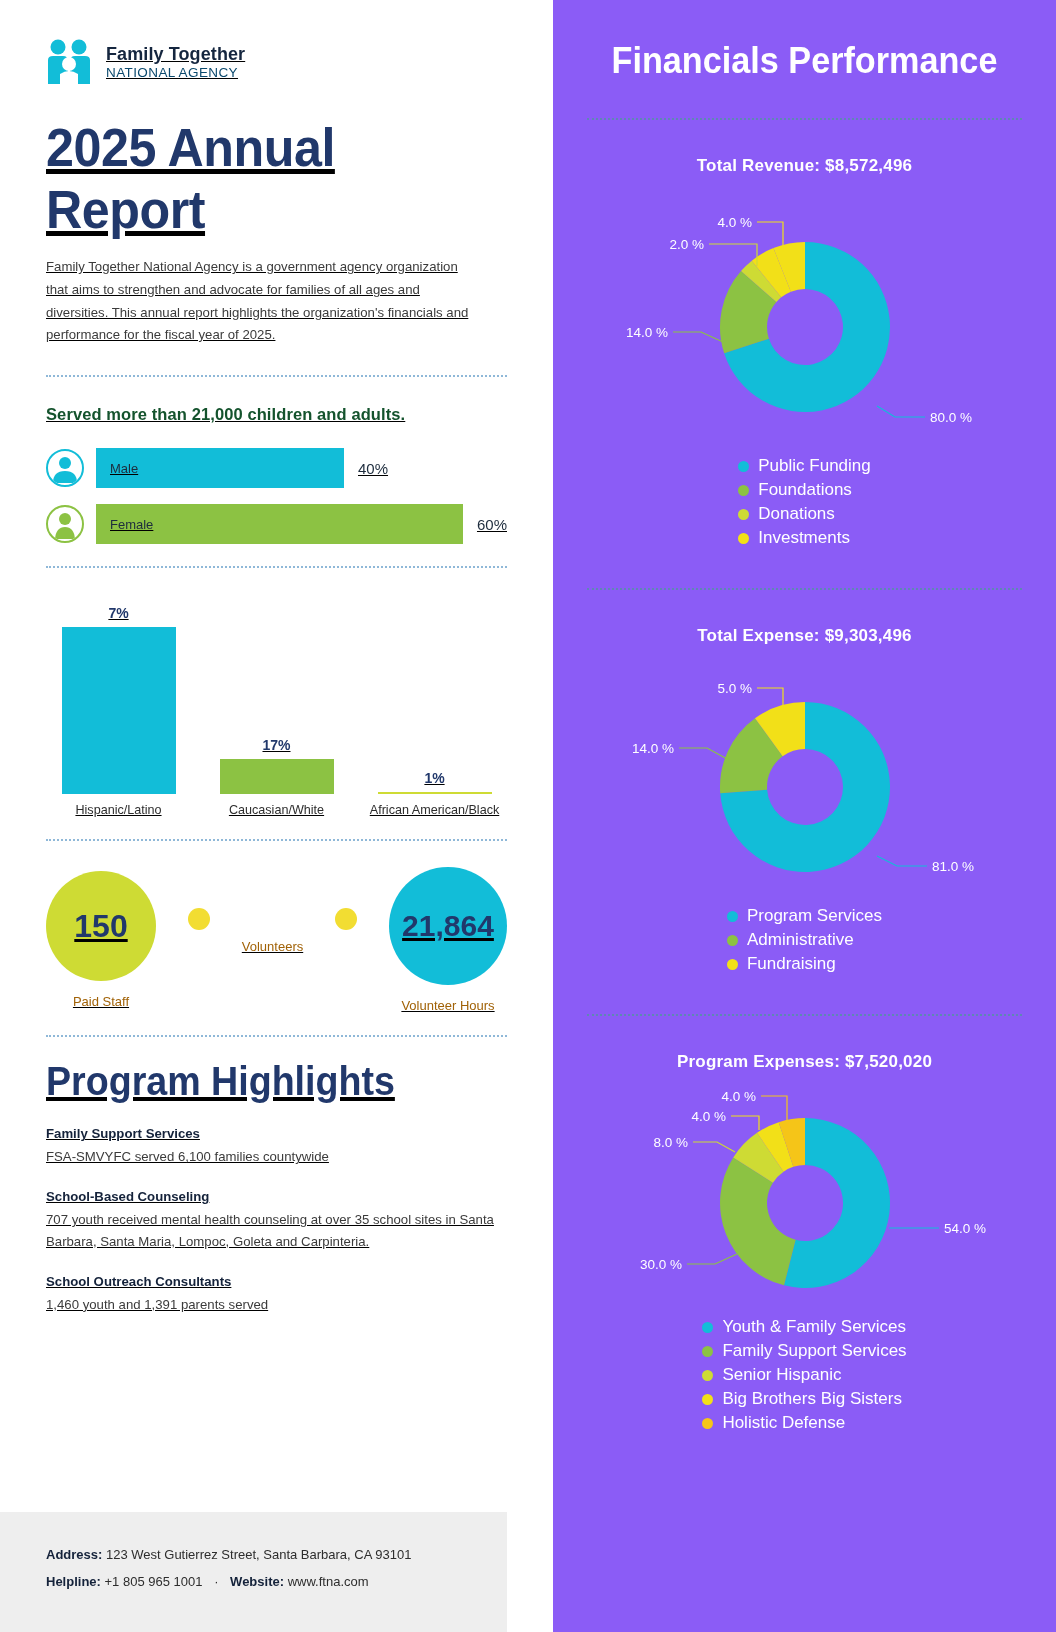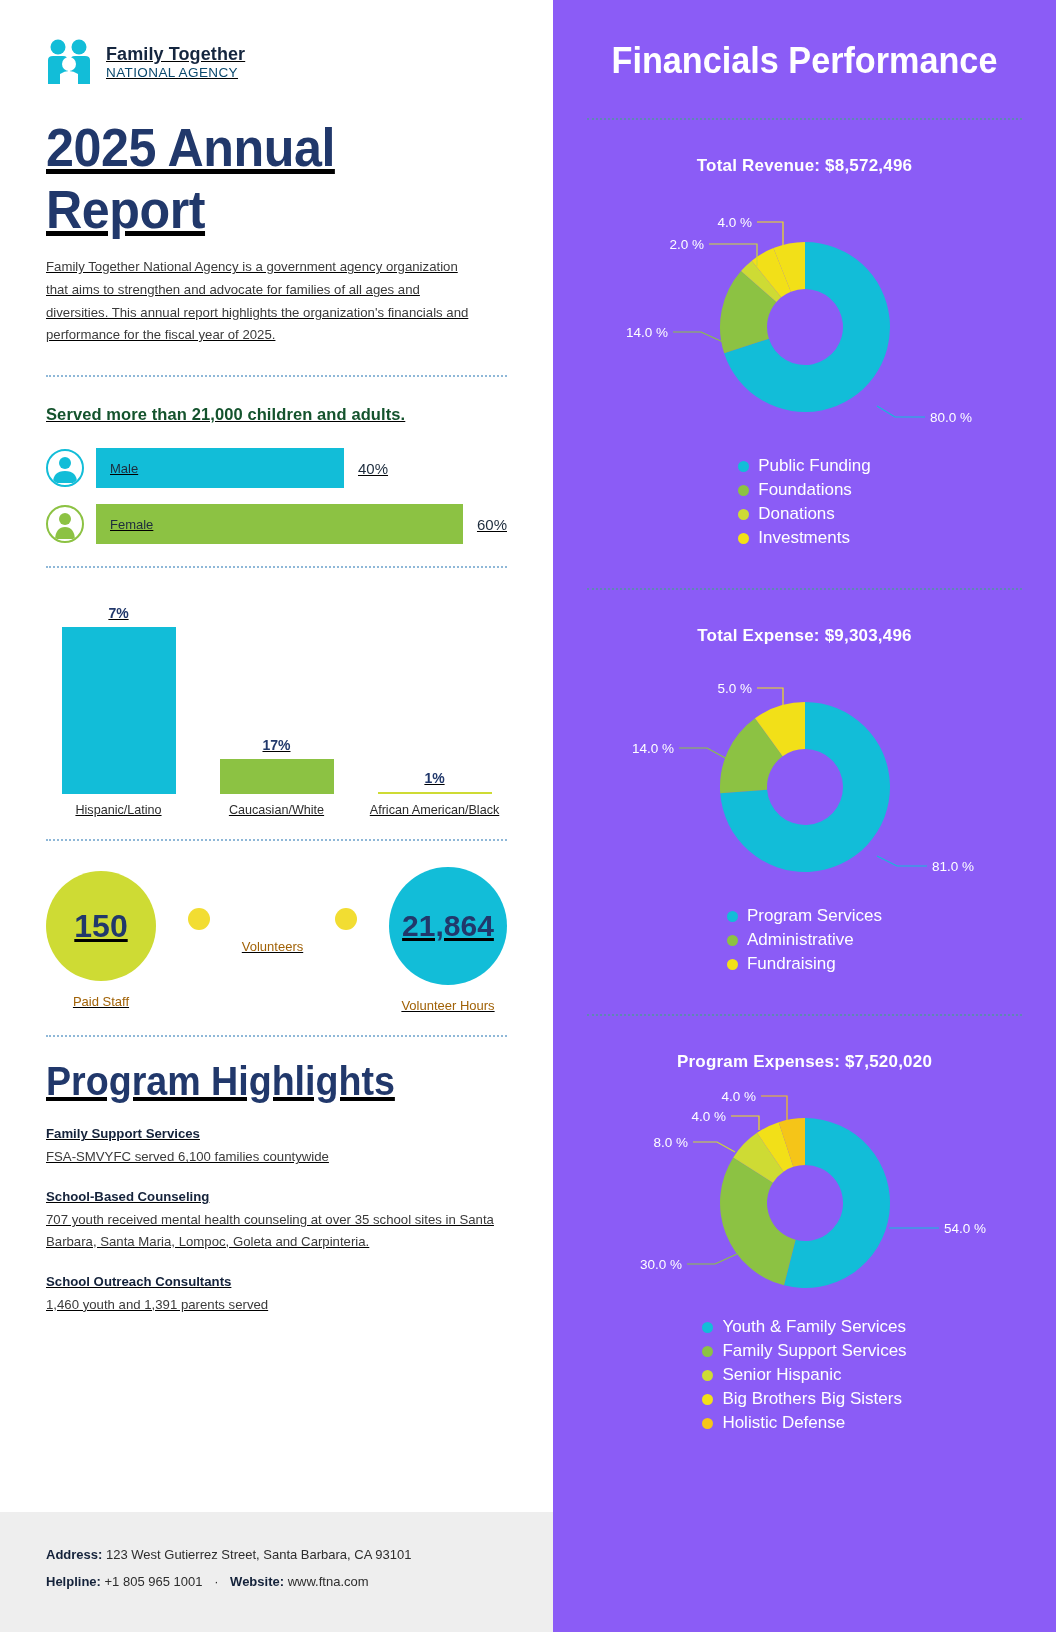--- a/index.html
+++ b/index.html
@@ -114,21 +114,21 @@
     transform: scaleX(0.94); transform-origin: left center;
     margin-top: 4px;
   }
   .hl { margin-top: 22px; }
   .hl-name { font-size: 13.2px; font-weight: bold; color: #14223a; margin-bottom: 5px; }
   .hl-desc { font-size: 13.2px; line-height: 1.6; color: #3b3b3b; }
 
   
   .footer {
     position: absolute; left: 0; bottom: 0;
-    width: 553px; height: 120px;
+    width: 507px; height: 120px;
     background: #eeeeee;
     padding: 30px 46px;
   }
   .foot-line { font-size: 13px; color: #2d2d2d; line-height: 2.05; }
   .foot-line b { color: #14223a; }
   .fsep { padding: 0 8px; }
 
   
   .right {
     width: 503px; height: 1632px;

